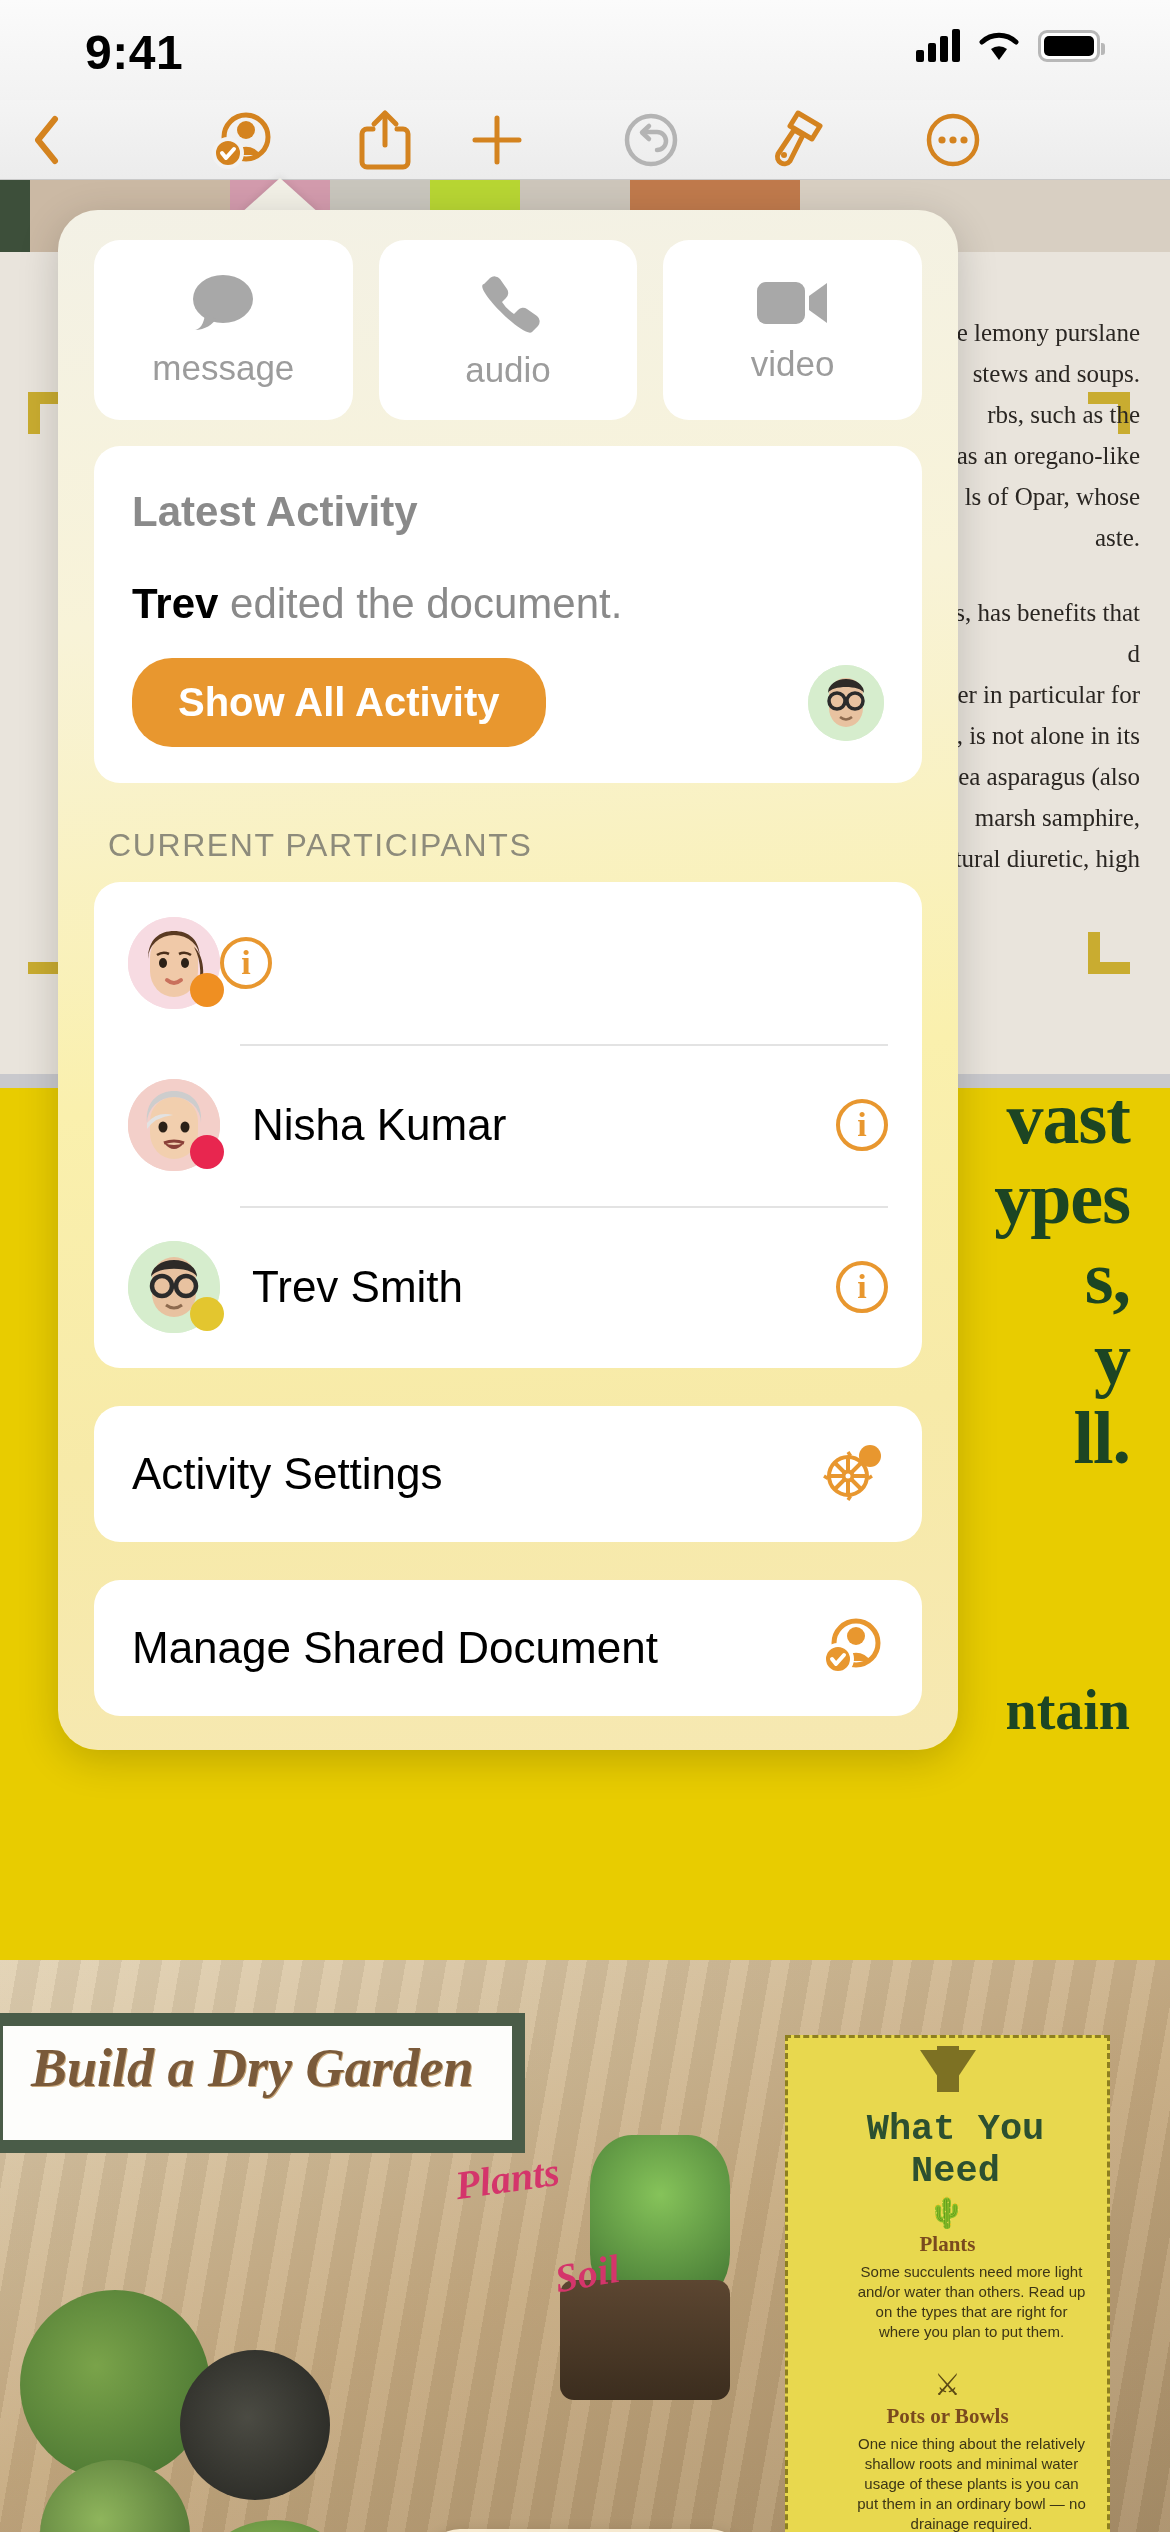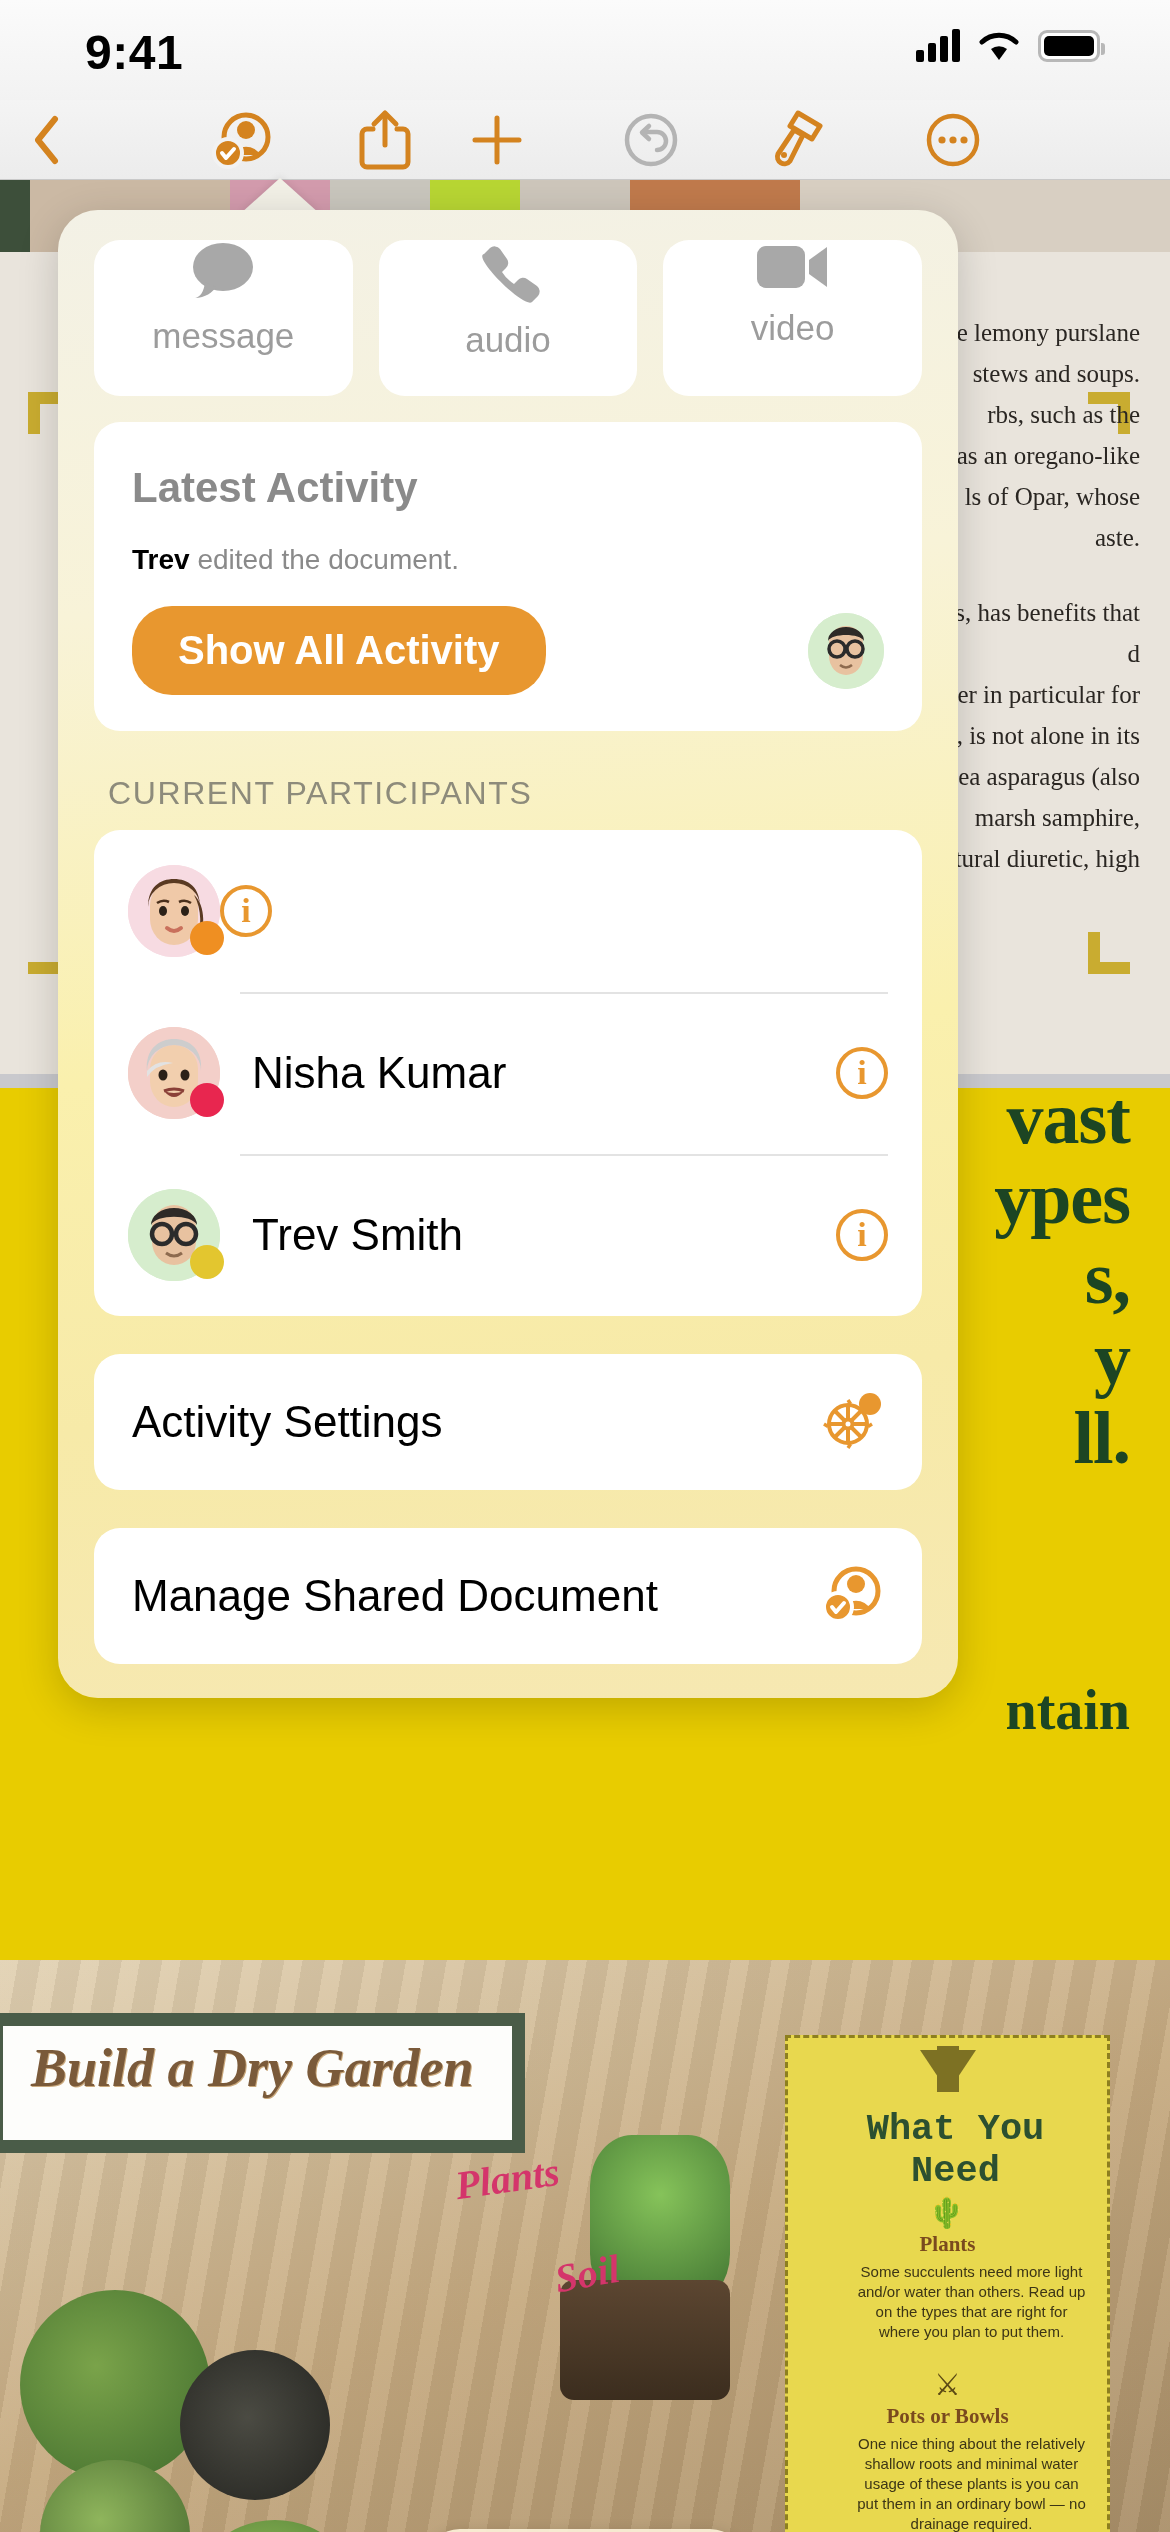--- a/index.html
+++ b/index.html
@@ -160,32 +160,32 @@
   }
   .popover {
     position:absolute; left:58px; top:210px; width:900px;
     background:linear-gradient(175deg, #f3f1e6 0%, #f8f3d8 26%, #faf0ad 56%, #f7eaa8 78%, #f6e8b2 100%);
     border-radius:40px; z-index:50;
     box-shadow:0 10px 40px rgba(0,0,0,.18);
     padding:30px 36px 34px 36px;
   }
   .comm-row { display:flex; gap:26px; }
   .comm-card {
-    flex:1; height:156px; background:#fff; border-radius:26px;
-    display:flex; flex-direction:column; align-items:center; 
+    flex:1; height:180px; background:#fff; border-radius:26px;
+    display:flex; flex-direction:column; align-items:center; justify-content:center;
     gap:10px;
   }
   .comm-card .lbl { font-size:35px; color:#9c9c9c; }
 
   .activity-card {
     margin-top:26px; background:#fff; border-radius:26px;
     padding:34px 38px 36px 38px;
   }
   .activity-title { font-size:42px; font-weight:600; color:#8a8a8a;margin-top:8px; }
-  .activity-line { margin-top:32px; font-size:28px; color:#8a8a8a; }
+  .activity-line { margin-top:44px; font-size:42px; color:#8a8a8a; }
   .activity-line b { color:#000; font-weight:700; }
   .activity-bottom { margin-top:30px; display:flex; align-items:center; justify-content:space-between; }
   .show-all {
     background:#e8972f; color:#fff; border:none; border-radius:40px;
     padding:22px 46px; font-size:40px; font-weight:700;
     font-family:Liberation Sans, sans-serif; cursor:pointer;
   }
   .memoji { width:76px; height:76px; border-radius:50%; position:relative; }
 
   .section-hdr {

